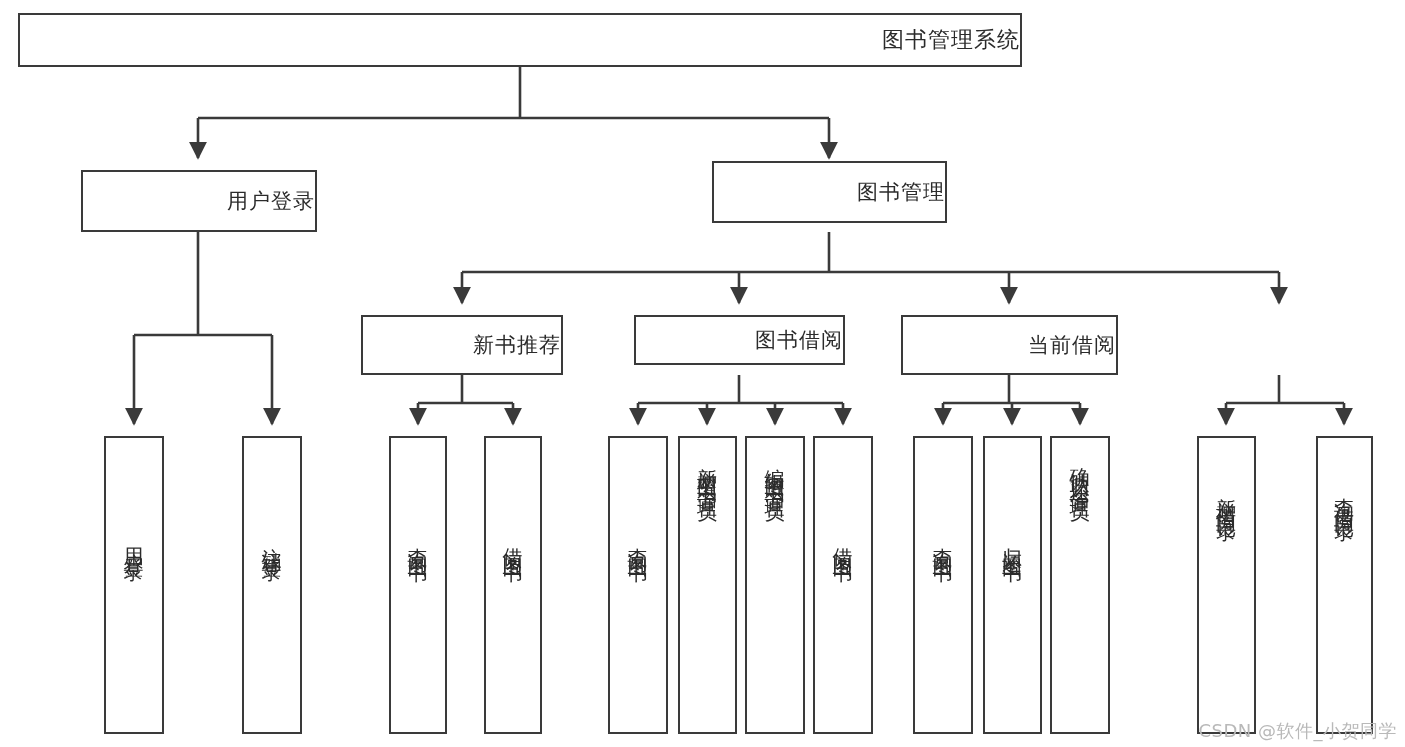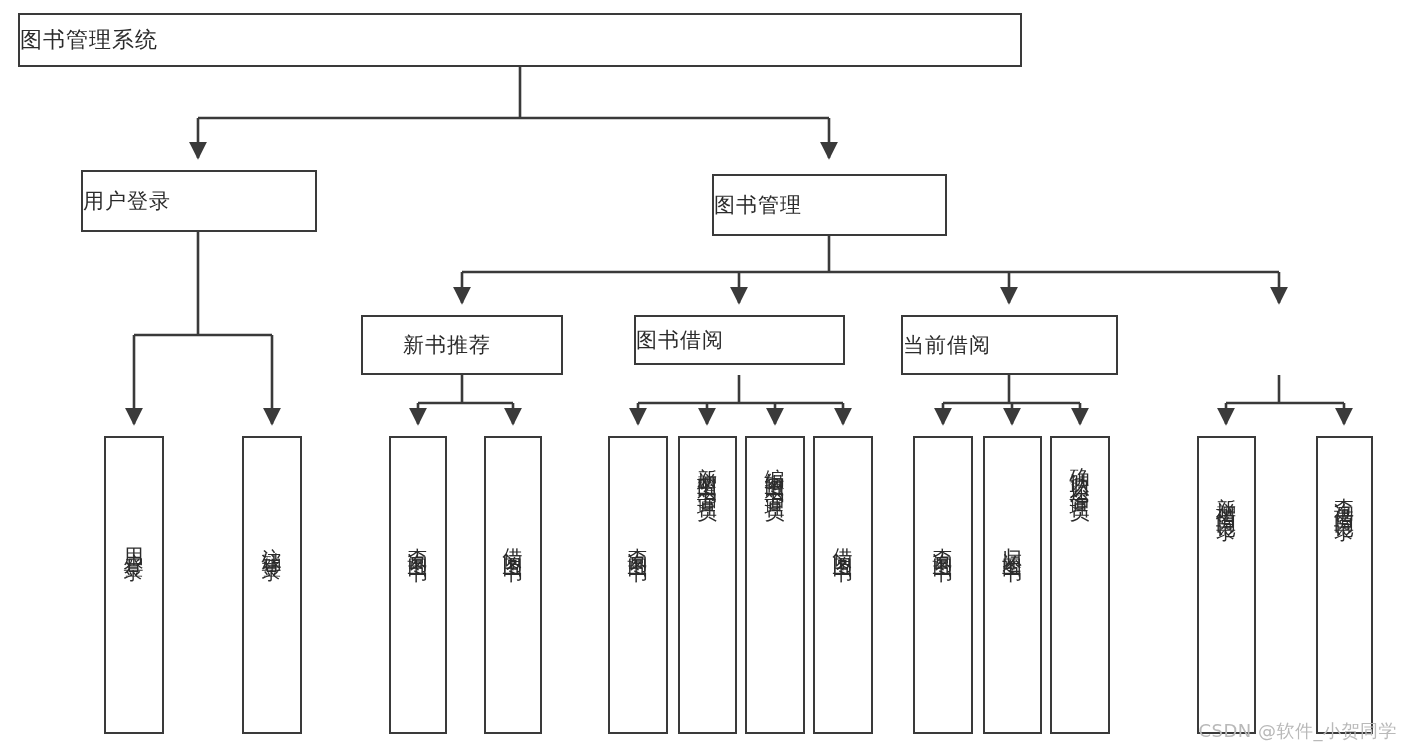--- a/index.html
+++ b/index.html
@@ -26,21 +26,21 @@
     width: 1405px;
     height: 747px;
   }
   .node {
     position: absolute;
     box-sizing: border-box;
     border: 2px solid #3a3a3a;
     background: #ffffff;
     display: flex;
     align-items: center;
-    justify-content: flex-start;
+    justify-content: flex-end;
     color: #2b2b2b;
   }
   .node.horizontal .label {
     font-size: 21px;
     line-height: 1.25;
     letter-spacing: 1px;
     white-space: nowrap;
   }
   .node.vertical {
     align-items: flex-start;
@@ -130,21 +130,21 @@
     </g>
   </svg>
 
   <div class="node horizontal root" style="left:18px; top:13px; width:1004px; height:54px;">
     <span class="label">图书管理系统</span>
   </div>
 
   <div class="node horizontal" style="left:81px; top:170px; width:236px; height:62px;">
     <span class="label">用户登录</span>
   </div>
-  <div class="node horizontal" style="left:712px; top:174px; width:235px; height:62px;">
+  <div class="node horizontal" style="left:712px; top:161px; width:235px; height:62px;">
     <span class="label">图书管理</span>
   </div>
 
   <div class="node horizontal" style="left:361px; top:315px; width:202px; height:60px;padding-left:40px;">
     <span class="label">新书推荐</span>
   </div>
   <div class="node horizontal" style="left:634px; top:315px; width:211px; height:50px;">
     <span class="label">图书借阅</span>
   </div>
   <div class="node horizontal" style="left:901px; top:315px; width:217px; height:60px;">

